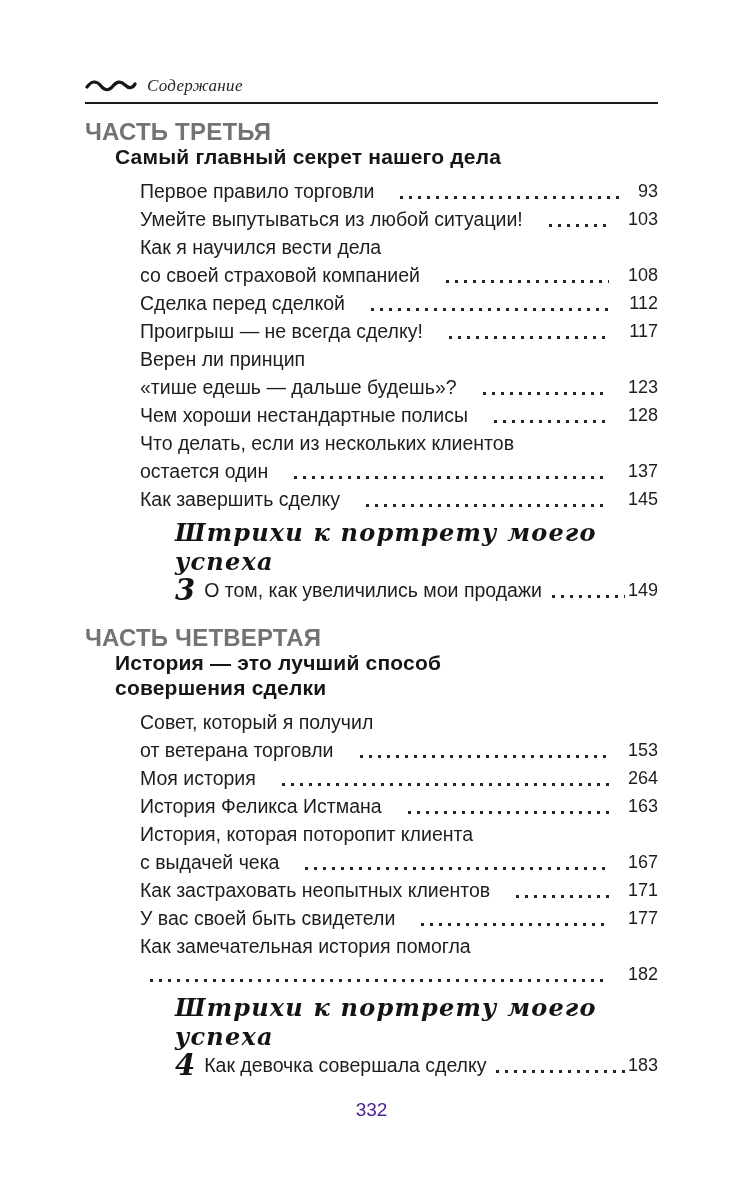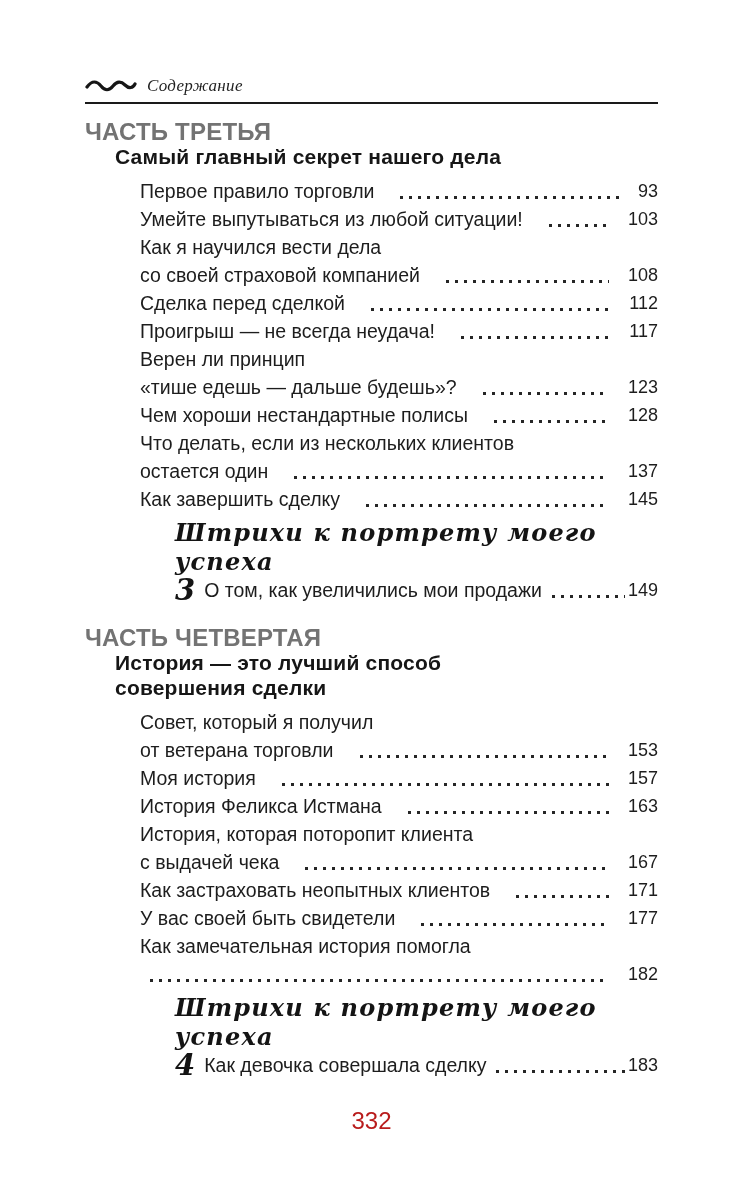--- a/index.html
+++ b/index.html
@@ -72,21 +72,21 @@
     font-size: 19.5px; line-height: 28px;
   }
   .sketch-num {
     font-family: "DejaVu Serif", serif;
     font-style: italic; font-weight: bold;
     font-size: 29px; line-height: 28px;
     margin-right: 9px;
     color: #141414;
   }
 
-  .folio { margin-top: 28px; text-align: center; font-size: 24px; color: #b91c1c; }
+  .folio { margin-top: 20px; text-align: center; font-size: 19px; color: #4c1d95; }
 </style>
 </head>
 <body>
 
 <div class="page">
 
   <div class="toc-header">
     <span class="squiggle">
       <svg width="52" height="14" viewBox="0 0 52 14" aria-hidden="true">
         <path d="M2 8 C 7 1, 12 2, 16 7 C 20 12, 24 12, 28 7 C 32 2, 36 2, 40 6 C 44 10, 48 9, 50 5" fill="none" stroke="#161616" stroke-width="3.2" stroke-linecap="round"></path>
@@ -129,21 +129,21 @@
           </div>
           <div class="entry">
             <div class="entry-line">
               <span class="entry-text">Сделка перед сделкой</span>
               <span class="leader"></span>
               <span class="pg">112</span>
             </div>
           </div>
           <div class="entry">
             <div class="entry-line">
-              <span class="entry-text">Проигрыш — не всегда неудача!</span>
+              <span class="entry-text">Проигрыш — не всегда сделку!</span>
               <span class="leader"></span>
               <span class="pg">117</span>
             </div>
           </div>
           <div class="entry">
             <div class="entry-line">
               <span class="entry-text">Верен ли принцип</span>
             </div>
             <div class="entry-line">
               <span class="entry-text">«тише едешь — дальше будешь»?</span>
@@ -200,21 +200,21 @@
             <div class="entry-line">
               <span class="entry-text">от ветерана торговли</span>
               <span class="leader"></span>
               <span class="pg">153</span>
             </div>
           </div>
           <div class="entry">
             <div class="entry-line">
               <span class="entry-text">Моя история</span>
               <span class="leader"></span>
-              <span class="pg">157</span>
+              <span class="pg">264</span>
             </div>
           </div>
           <div class="entry">
             <div class="entry-line">
               <span class="entry-text">История Феликса Истмана</span>
               <span class="leader"></span>
               <span class="pg">163</span>
             </div>
           </div>
           <div class="entry">

